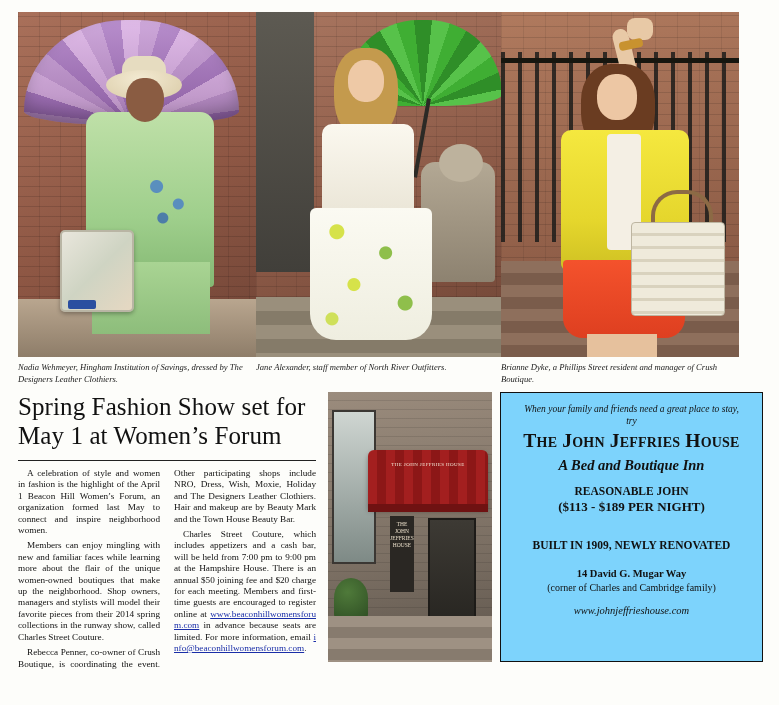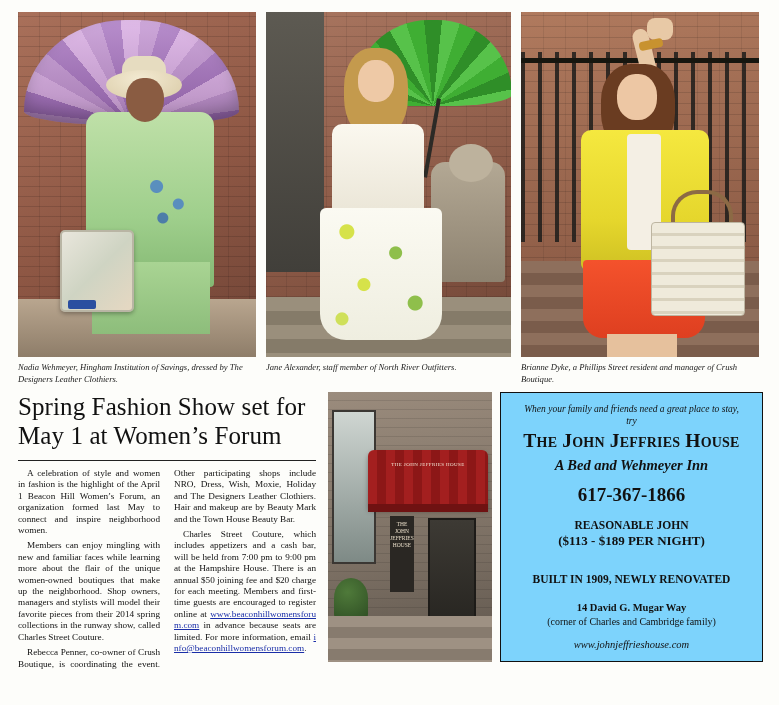--- a/index.html
+++ b/index.html
@@ -8,21 +8,21 @@
     background:#fdfdfa;
     font-family:"Liberation Serif", serif;
     color:#111;
     overflow:hidden;
   }
   .page{position:relative;width:779px;height:705px;}
 
   
   .photo-row{
     position:absolute;left:18px;top:12px;width:745px;height:345px;
-    display:flex;gap:10px;
+    display:flex;gap:0;
   }
   .photo-cell{position:relative;}
   .photo-cell.a{width:238px;}
   .photo-cell.b{width:238px;}
   .photo-cell.c{width:245px;}
   .photo{
     position:relative;width:100%;height:345px;overflow:hidden;
     background:#8a8f84;
   }
 
@@ -308,22 +308,21 @@
       <div class="sign">THE JOHN JEFFRIES HOUSE</div>
       <div class="door"></div>
       <div class="plant"></div>
       <div class="steps"></div>
     </div>
 
     <div class="ad">
       <div class="l1">When your family and friends need a great place to stay,</div>
       <div class="l2">try</div>
       <div class="title">The John Jeffries House</div>
-      <div class="sub">A Bed and Wehmeyer Inn</div>
-      <div class="phone">617-367-1866</div>
+      <div class="sub">A Bed and Boutique Inn</div>
       <div class="rates">REASONABLE JOHN</div>
       <div class="rates2">($113 - $189 PER NIGHT)</div>
       <div class="built">BUILT IN 1909, NEWLY RENOVATED</div>
       <div class="addr">14 David G. Mugar Way</div>
       <div class="corner">(corner of Charles and Cambridge family)</div>
       <div class="web">www.johnjeffrieshouse.com</div>
     </div>
 
   </div>
 </div>

